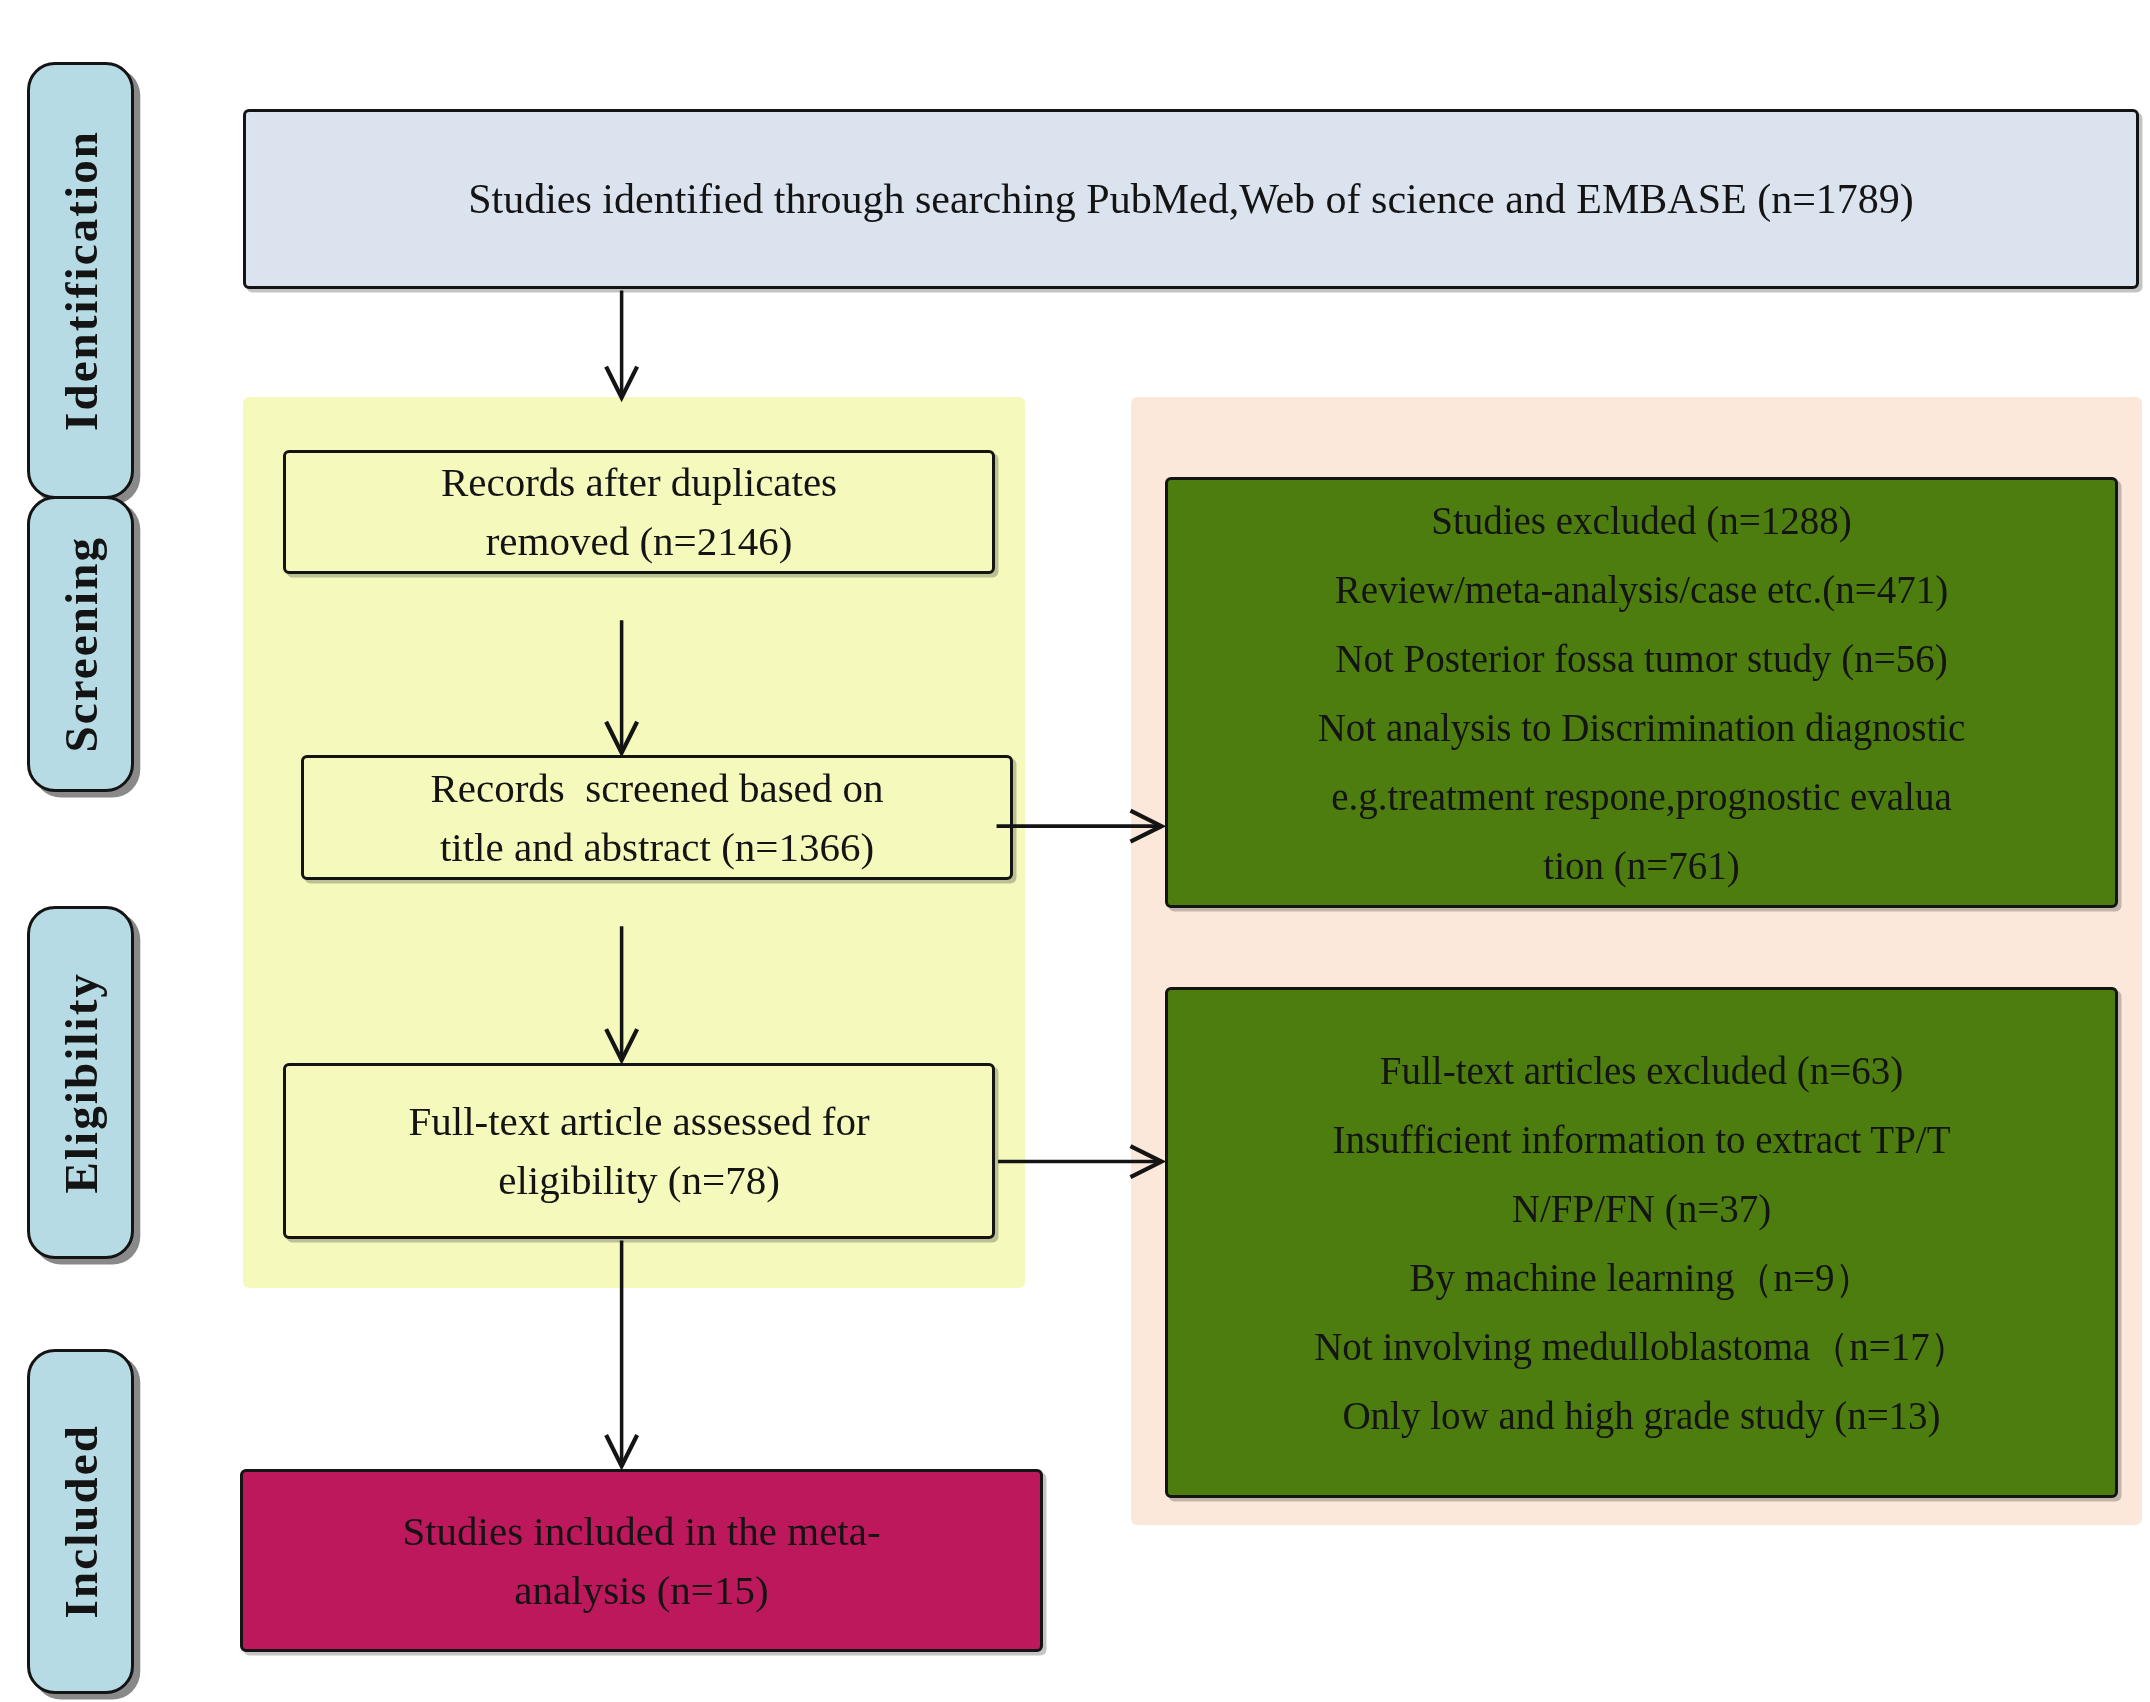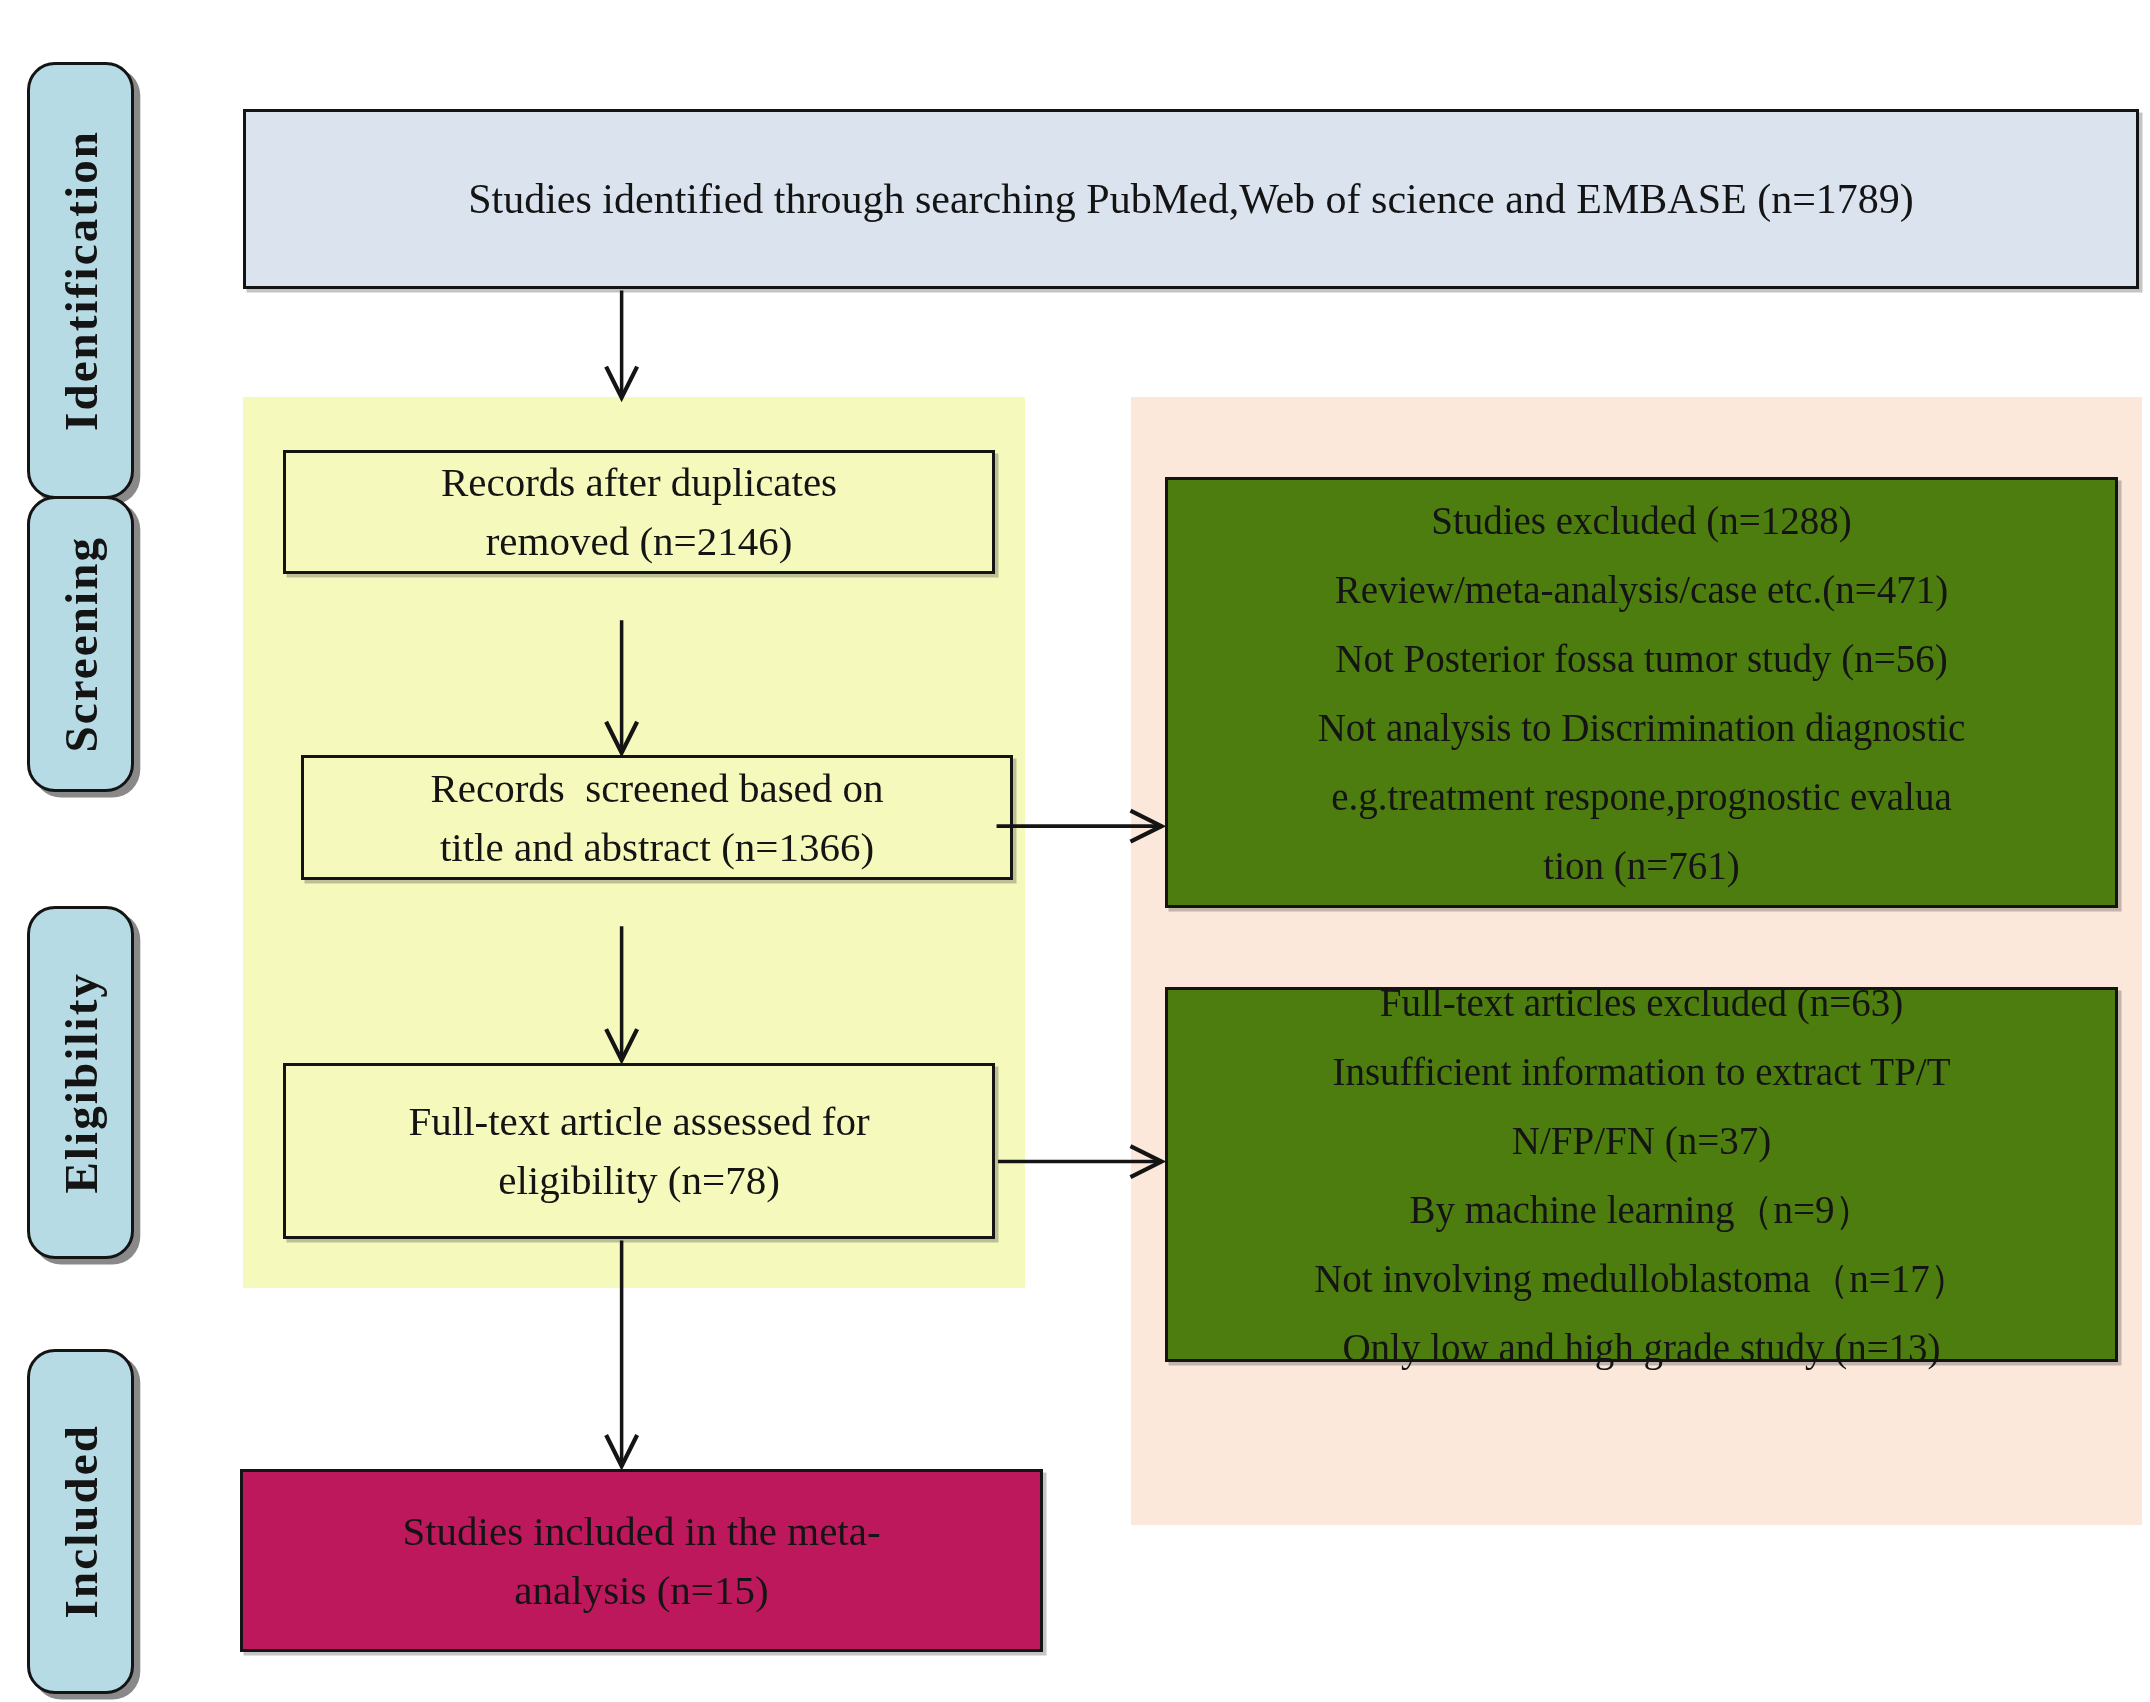--- a/index.html
+++ b/index.html
@@ -5,21 +5,21 @@
   html, body { margin: 0; padding: 0; background: #ffffff; }
   #canvas {
     position: relative;
     width: 2151px;
     height: 1703px;
     background: #ffffff;
     font-family: "Liberation Serif", "DejaVu Serif", "DejaVu Sans", serif;
     color: #141414;
     overflow: hidden;
   }
-  .abs { position: absolute; box-sizing: border-box; }
+  .abs { position: absolute; box-sizing: border-box; border-radius: 6px; }
 
   
   .stage {
     left: 27px;
     width: 107px;
     background: #b7dbe4;
     border: 3.5px solid #141414;
     border-radius: 28px;
     box-shadow: 6.3px 5.6px 0 rgba(40,40,40,0.55);
     display: flex;
@@ -104,21 +104,21 @@
 
   <div class="abs fbox box-orange" style="left:1165px; top:477px; width:953px; height:431px;">
       <div class="line">Studies excluded (n=1288)</div>
       <div class="line">Review/meta-analysis/case etc.(n=471)</div>
       <div class="line">Not Posterior fossa tumor study (n=56)</div>
       <div class="line">Not analysis to Discrimination diagnostic</div>
       <div class="line">e.g.treatment respone,prognostic evalua</div>
       <div class="line">tion (n=761)</div>
     </div>
 
-  <div class="abs fbox box-orange" style="left:1165px; top:987px; width:953px; height:375px;">
+  <div class="abs fbox box-orange" style="left:1165px; top:987px; width:953px; height:511px;">
       <div class="line">Full-text articles excluded (n=63)</div>
       <div class="line">Insufficient information to extract TP/T</div>
       <div class="line">N/FP/FN (n=37)</div>
       <div class="line">By machine learning（n=9）</div>
       <div class="line">Not involving medulloblastoma（n=17）</div>
       <div class="line">Only low and high grade study (n=13)</div>
     </div>
 
   <div class="abs fbox box-green" style="left:240px; top:1469px; width:803px; height:183px;">
       <div class="line">Studies included in the meta-</div>

